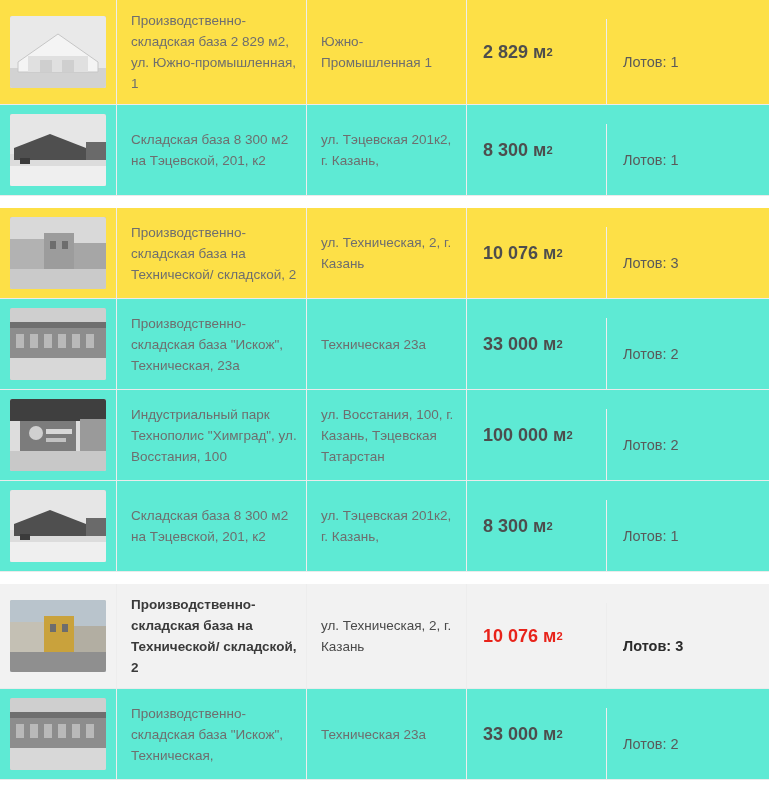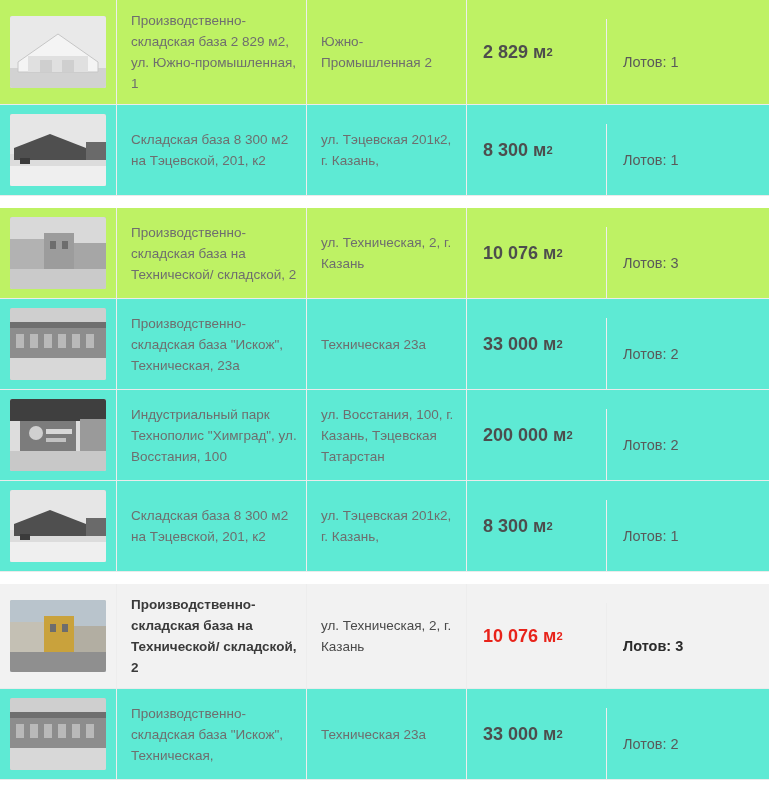--- a/index.html
+++ b/index.html
@@ -22,21 +22,21 @@
     flex-direction: column;
   }
   .row {
     display: flex;
     align-items: stretch;
     width: 769px;
     border-bottom: 1px solid #ebebeb;
     background: #5eead4;
   }
   .row.alt {
-    background: #bef264;
+    background: #fde047;
   }
   .row.highlight {
     background: #f2f2f2;
   }
   .cell {
     display: flex;
     align-items: center;
     padding: 10px 12px;
   }
   .c-thumb {
@@ -134,21 +134,21 @@
               <rect width="96" height="72" fill="#e9e9e9"></rect>
               <rect x="0" y="52" width="96" height="20" fill="#d2d2d2"></rect>
               <polygon points="8,46 48,18 88,46 88,56 8,56" fill="#f4f4f4" stroke="#c6c6c6"></polygon>
               <rect x="18" y="40" width="60" height="16" fill="#e0e0e0"></rect>
               <rect x="30" y="44" width="12" height="12" fill="#cfcfcf"></rect>
               <rect x="52" y="44" width="12" height="12" fill="#cfcfcf"></rect>
             </svg>
           </div>
         </div>
         <div class="cell c-title">Производственно-складская база 2 829 м2, ул. Южно-промышленная, 1</div>
-        <div class="cell c-addr">Южно-Промышленная 2</div>
+        <div class="cell c-addr">Южно-Промышленная 1</div>
         <div class="cell c-area">
           <span>2 829 м</span>
           <sup>2</sup>
         </div>
         <div class="cell c-lots">Лотов: 1</div>
       </div>
       <div class="row">
         <div class="cell c-thumb">
           <div class="thumb">
             <svg viewBox="0 0 96 72" preserveAspectRatio="none">
@@ -230,21 +230,21 @@
               <rect x="36" y="30" width="26" height="5" fill="#d8d8d8"></rect>
               <rect x="36" y="39" width="20" height="4" fill="#c2c2c2"></rect>
               <rect x="0" y="52" width="96" height="20" fill="#c8c8c8"></rect>
               <rect x="70" y="20" width="26" height="32" fill="#9a9a9a"></rect>
             </svg>
           </div>
         </div>
         <div class="cell c-title">Индустриальный парк Технополис "Химград", ул. Восстания, 100</div>
         <div class="cell c-addr">ул. Восстания, 100, г. Казань, Тэцевская Татарстан</div>
         <div class="cell c-area">
-          <span>200 000 м</span>
+          <span>100 000 м</span>
           <sup>2</sup>
         </div>
         <div class="cell c-lots">Лотов: 2</div>
       </div>
       <div class="row">
         <div class="cell c-thumb">
           <div class="thumb">
             <svg viewBox="0 0 96 72" preserveAspectRatio="none">
               <rect width="96" height="72" fill="#e6e6e6"></rect>
               <rect x="0" y="40" width="96" height="32" fill="#dcdcdc"></rect>

